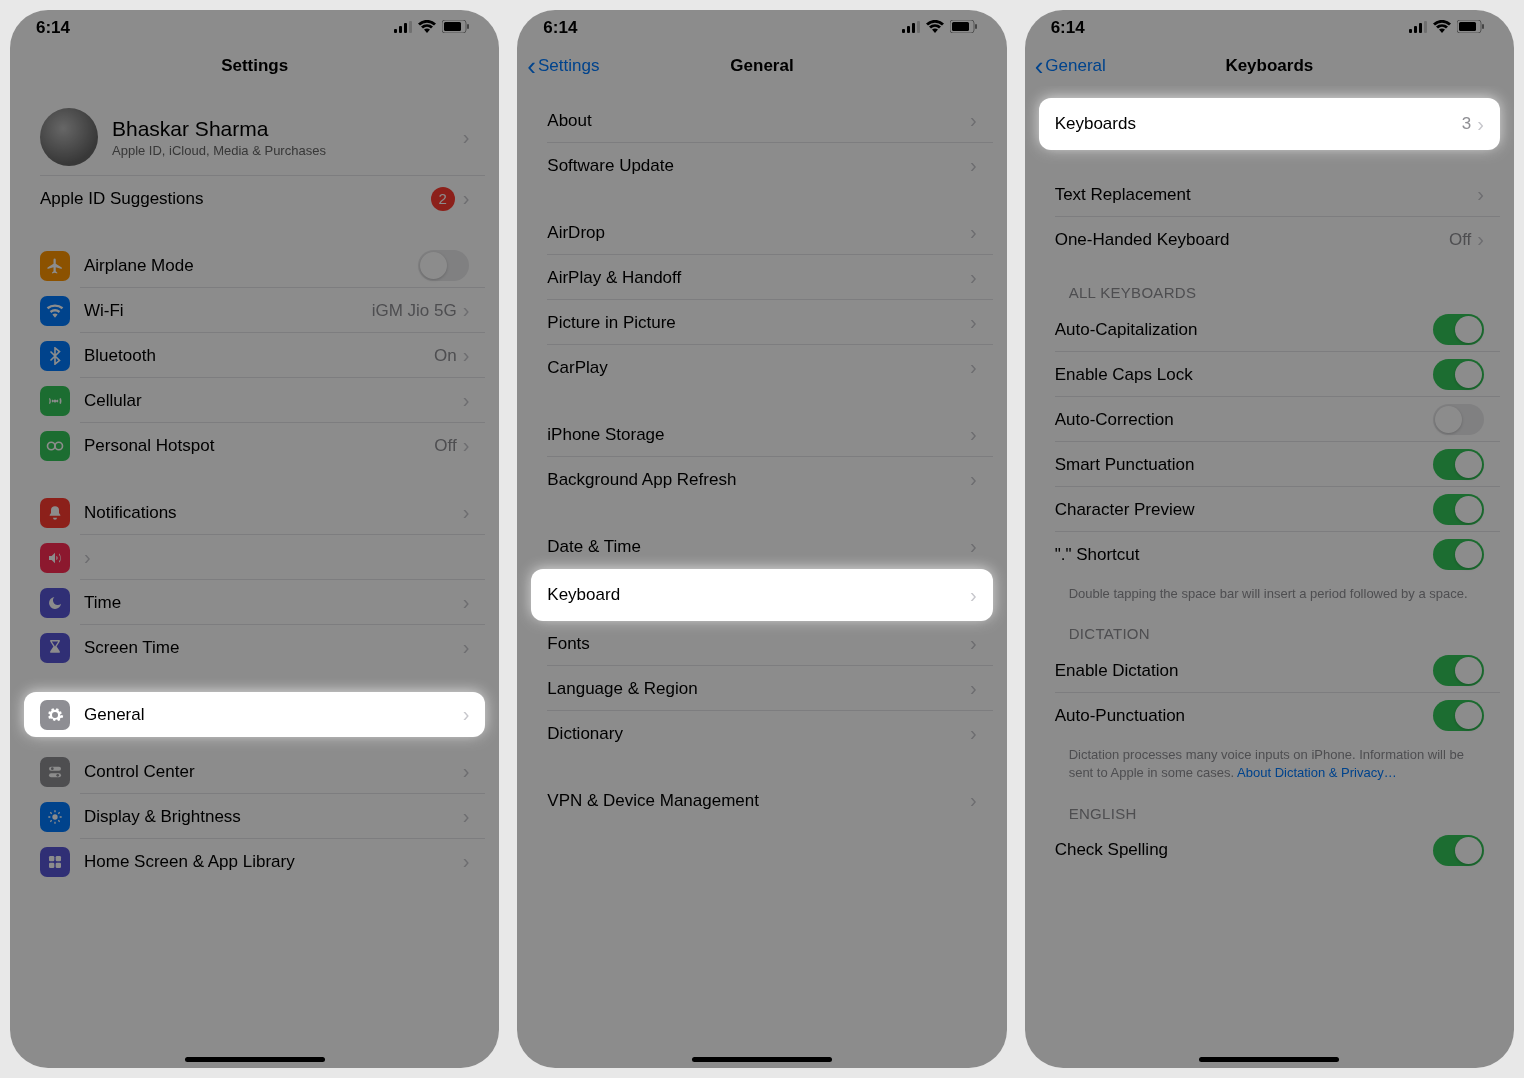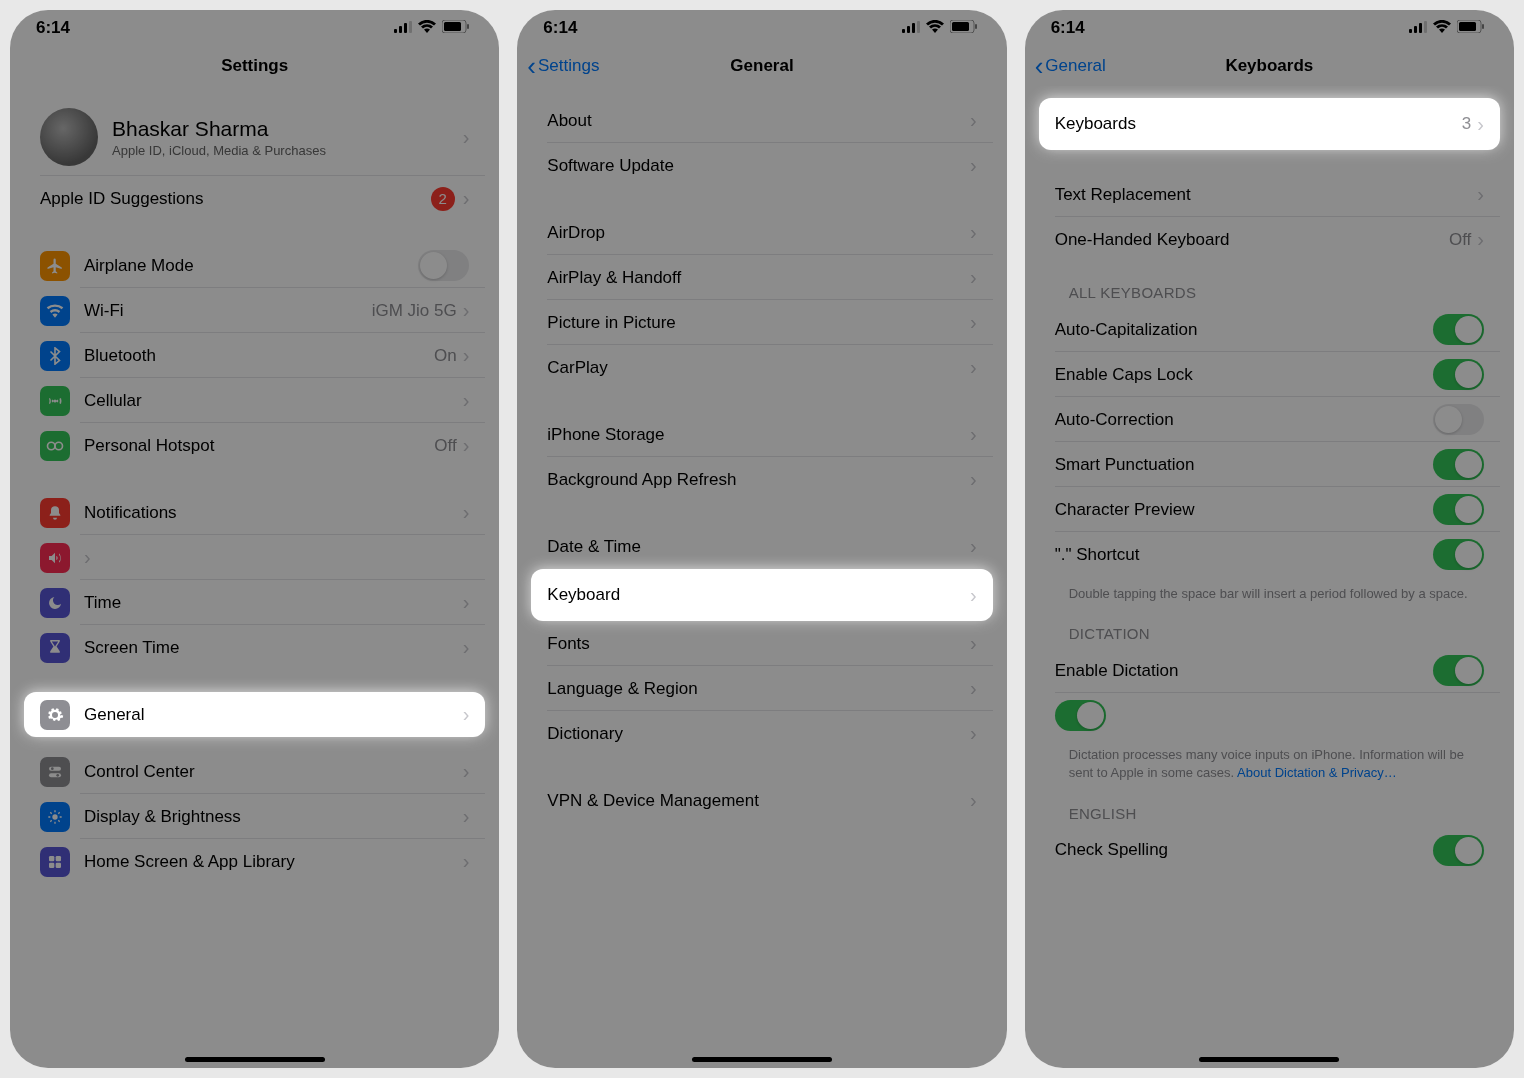--- a/index.html
+++ b/index.html
@@ -529,20 +529,21 @@
     <div class="section-header">Dictation</div>
     <div class="group" style="margin-top:0;">
       <div class="row">
           <span class="row-label">Enable Dictation</span>
           <span class="toggle on">
             <span class="knob"></span>
           </span>
           <div class="sep full"></div>
         </div>
       <div class="row">
+          <span class="row-label">Auto-Punctuation</span>
           <span class="toggle on">
             <span class="knob"></span>
           </span>
         </div>
     </div>
     <div class="section-footer">
       <span>Dictation processes many voice inputs on iPhone. Information will be sent to Apple in some cases. </span><a href="#">About Dictation &amp; Privacy…</a>
     </div>
 
     <div class="section-header">English</div>

